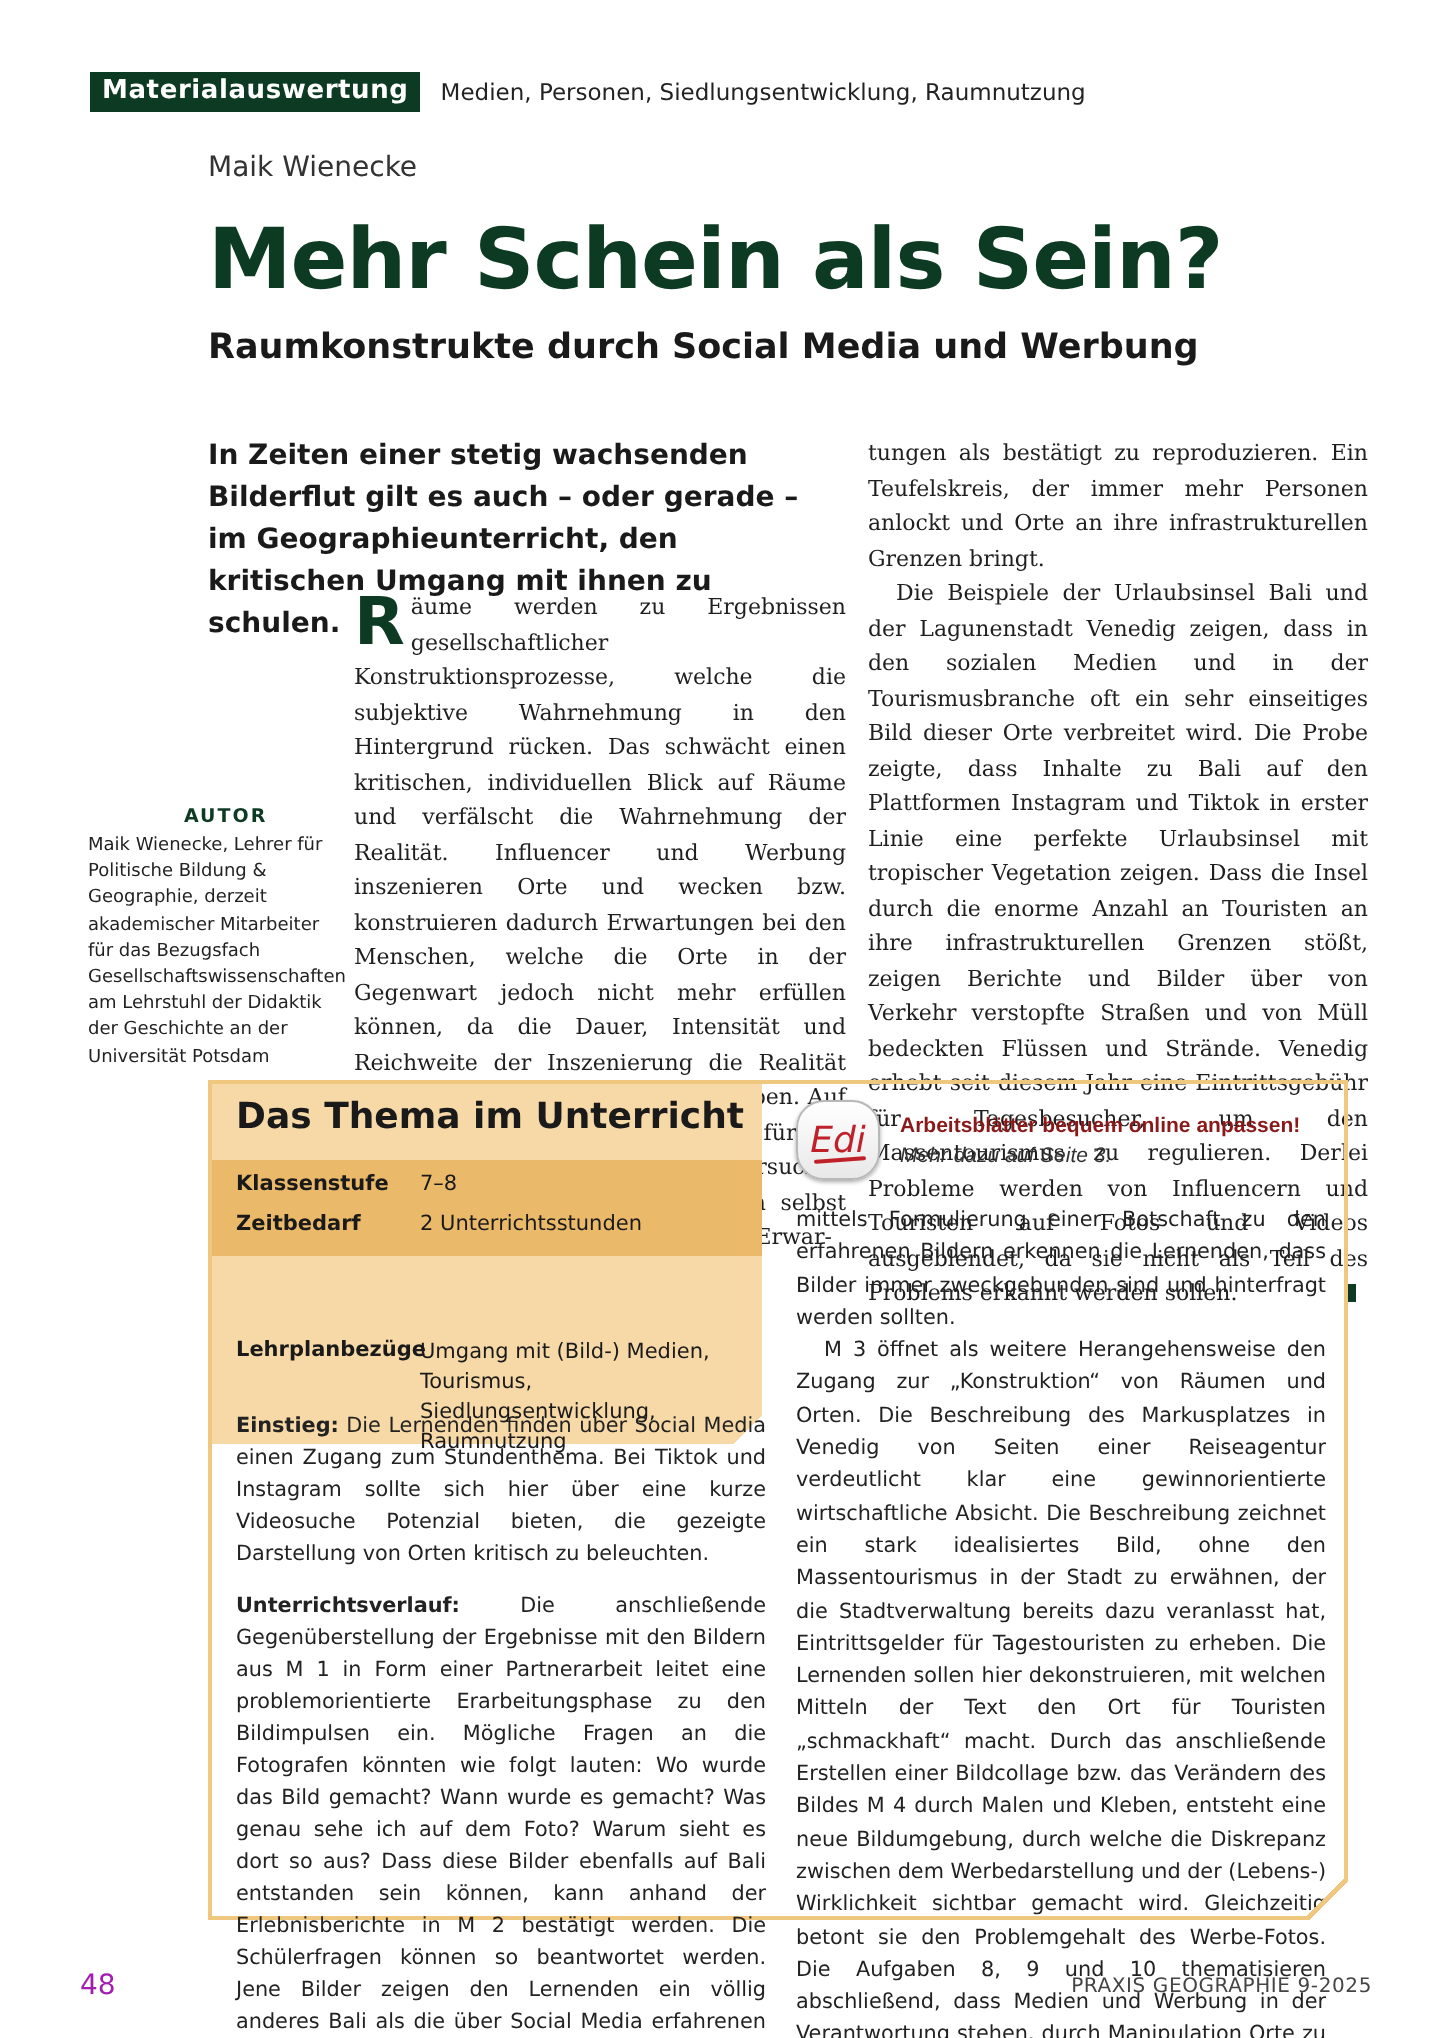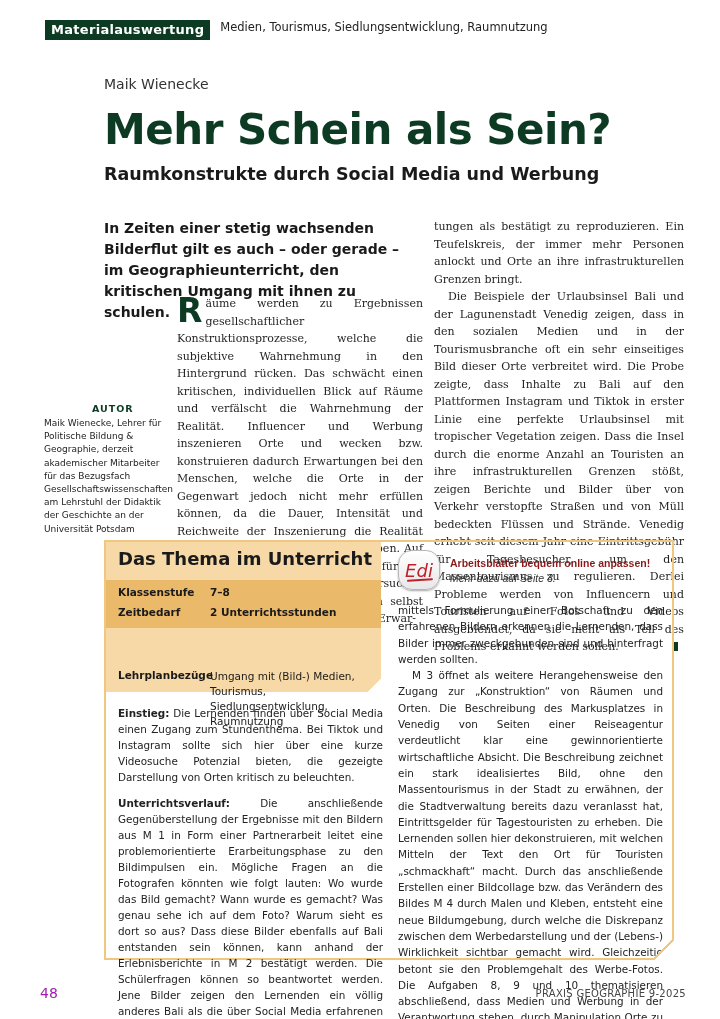--- a/index.html
+++ b/index.html
@@ -1,20 +1,20 @@
 <!DOCTYPE html>
 <html><head>
 <meta charset="utf-8">
 <style>
   html, body { margin: 0; padding: 0; }
   body {
     width: 720px; height: 1019px; background: #ffffff; position: relative; overflow: hidden;
     font-family: "Liberation Sans", sans-serif; color: #1a1a1a;
   }
-  .topbar { position: absolute; left: 45px; top: 20px; display: flex; }
+  .topbar { position: absolute; left: 45px; top: 36px; display: flex; align-items: center; }
   .section-tag {
     background: #0d3a22; color: #fff; font-weight: bold; font-size: 13px; letter-spacing: 0.3px;
     padding: 2px 6px 3px 6px; font-family: "DejaVu Sans", sans-serif;
   }
   .section-topics { margin-left: 10px; font-size: 11.5px; color: #222; font-family: "DejaVu Sans", sans-serif; }
   .author-name { position: absolute; left: 104px; top: 76px; font-size: 14px; color: #333; font-family: "DejaVu Sans", sans-serif; }
   .title {
     position: absolute; left: 104px; top: 104px; font-size: 42px; font-weight: bold; color: #0d3a22;
     font-family: "DejaVu Sans", sans-serif; letter-spacing: -0.5px; margin: 0; line-height: 52px;
   }
@@ -45,31 +45,31 @@
   
   .teach-box {
     position: absolute; left: 104px; top: 540px; width: 570px; height: 420px;
     border: 2px solid #f0c77e; border-right-color: #f0c77e; box-sizing: border-box;
   }
   .teach-corner {
     position: absolute; right: -2px; bottom: -2px; width: 22px; height: 22px;
     background: linear-gradient(135deg, transparent 48%, #f0c77e 48%, #f0c77e 56%, #fff 56%);
   }
   .teach-head {
-    position: absolute; left: 0; top: 0; width: 275px; height: 150px; background: #f6d9a6;
+    position: absolute; left: 0; top: 0; width: 275px; height: 180px; background: #f6d9a6;
   }
   .teach-head-corner {
     position: absolute; right: 0; bottom: 0; width: 14px; height: 14px;
     background: linear-gradient(135deg, transparent 50%, #fff 50%);
   }
   .teach-title { position: absolute; left: 12px; top: 6px; font-size: 18px; font-weight: bold; color: #1a1a1a; font-family: "DejaVu Sans", sans-serif; }
   .teach-band { position: absolute; left: 0; top: 38px; width: 275px; height: 48px; background: #eab96a; }
   .row { position: absolute; left: 12px; font-size: 10.5px; font-family: "DejaVu Sans", sans-serif; display: flex; }
   .row .k { width: 92px; font-weight: bold; }
-  .row .v { font-weight: bold; }
+  .row .v { font-weight: normal; }
   .row.plain .v { font-weight: normal; width: 150px; line-height: 15px; }
   .teach-left {
     position: absolute; left: 12px; top: 163px; width: 265px; font-size: 10.4px; line-height: 16px;
     font-family: "DejaVu Sans", sans-serif; color: #222; text-align: justify;
   }
   .teach-left p { margin: 0 0 10px 0; }
   .teach-right {
     position: absolute; left: 292px; top: 60px; width: 265px; font-size: 10.4px; line-height: 16.3px;
     font-family: "DejaVu Sans", sans-serif; color: #222; text-align: justify;
   }
@@ -88,21 +88,21 @@
   .edi-sub { font-size: 10.5px; font-style: italic; color: #333; margin-top: 3px; }
 
   .footer-page { position: absolute; left: 40px; top: 985px; font-size: 14px; color: #a21caf; font-family: "DejaVu Sans", sans-serif; }
   .footer-journal { position: absolute; right: 34px; top: 988px; font-size: 10px; color: #444; font-family: "DejaVu Sans", sans-serif; letter-spacing: 0.3px; }
 </style>
 </head>
 <body>
 
 <div class="topbar">
   <span class="section-tag">Materialauswertung</span>
-  <span class="section-topics">Medien, Tourismus, Siedlungsentwicklung, Raumnutzung</span>
+  <span class="section-topics">Medien, Personen, Siedlungsentwicklung, Raumnutzung</span>
 </div>
 
 <div class="author-name">Maik Wienecke</div>
 <h1 class="title">Mehr Schein als Sein?</h1>
 <h2 class="subtitle">Raumkonstrukte durch Social Media und Werbung</h2>
 <p class="lead">In Zeiten einer stetig wachsenden Bilderflut gilt es auch – oder gerade – im Geographieunterricht, den kritischen Umgang mit ihnen zu schulen.</p>
 
 <div class="col1">
   <p class="serif-col">
     <span class="dropcap">R</span><span>äume werden zu Ergebnissen gesellschaftlicher Konstruktionsprozesse, welche die subjektive Wahrnehmung in den Hintergrund rücken. Das schwächt einen kritischen, individuellen Blick auf Räume und verfälscht die Wahrnehmung der Realität. Influencer und Werbung inszenieren Orte und wecken bzw. konstruieren dadurch Erwartungen bei den Menschen, welche die Orte in der Gegenwart jedoch nicht mehr erfüllen können, da die Dauer, Intensität und Reichweite der Inszenierung die Realität vor Ort schon zu sehr verändert haben. Auf der Suche nach der Bestätigung für die erschaffenen Erwartungen versuchen Touristen an den besuchten Orten selbst durch eigene Fotos oder Videos die Erwar-</span>

